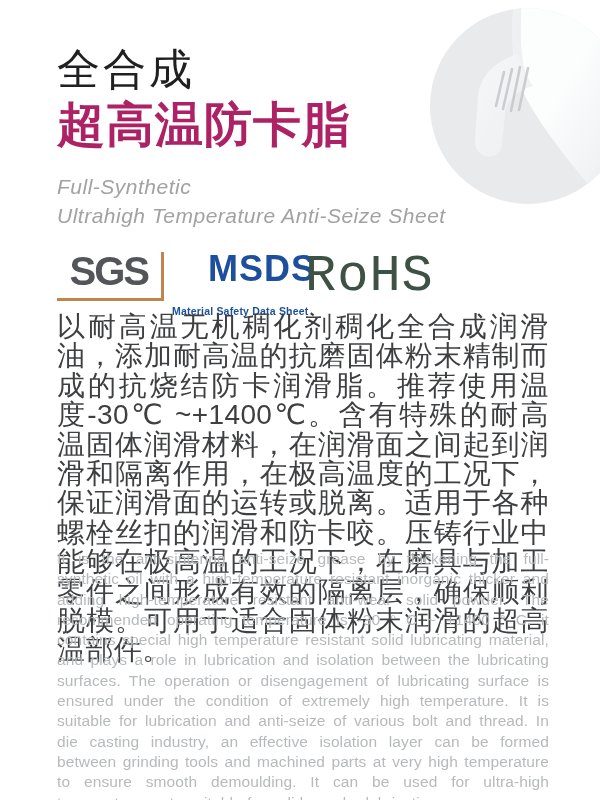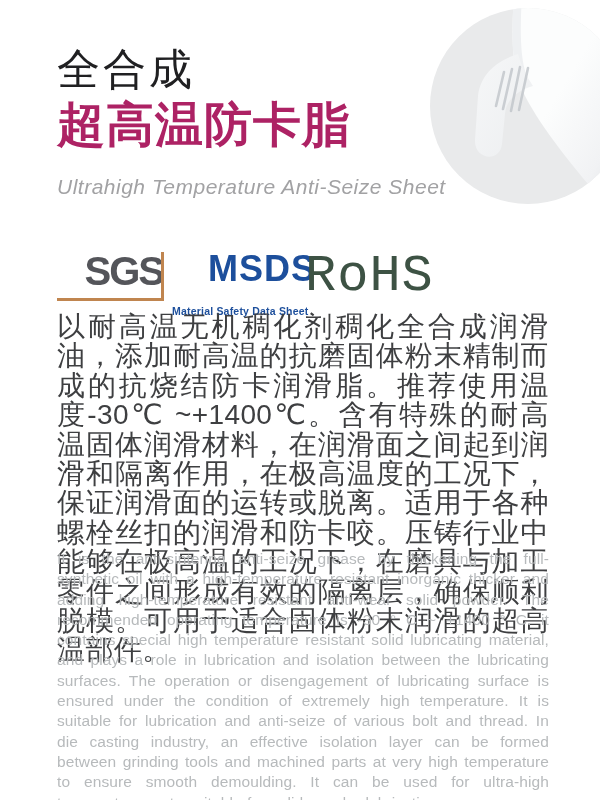--- a/index.html
+++ b/index.html
@@ -41,21 +41,21 @@
     font-size:21px;line-height:29px;
     font-style:italic;font-weight:500;
     color:var(--subtitle-gray);letter-spacing:0.5px;
   }
   
   .certs{position:absolute;left:0;top:249px;width:600px;height:60px;}
   .cert-sgs{
     position:absolute;left:57px;top:0;width:107px;height:56px;
   }
   .cert-sgs .sgs-text{
-    position:absolute;right:1px;top:2px;
+    position:absolute;right:16px;top:2px;
     font-size:40px;font-weight:700;color:var(--sgs-gray);
     letter-spacing:-2px;line-height:1;
   }
   .cert-sgs .sgs-underline{
     position:absolute;left:0;right:2px;bottom:4px;height:3px;
     background:var(--sgs-accent-orange);
   }
   .cert-sgs .sgs-vline{
     position:absolute;right:0;top:3px;bottom:4px;width:3px;
     background:var(--sgs-accent-orange);
@@ -125,20 +125,21 @@
           <line x1="98" y1="60" x2="89" y2="102"></line>
         </g>
       </g>
     </svg>
   </div>
 
   <h1 class="title-cn" style="margin:0;">全合成</h1>
   <h2 class="title-highlight" style="margin:0;">超高温防卡脂</h2>
 
   <div class="subtitle">
+    <div>Full-Synthetic</div>
     <div>Ultrahigh Temperature Anti-Seize Sheet</div>
   </div>
 
   <div class="certs">
     <div class="cert-sgs">
       <span class="sgs-text">SGS</span>
       <span class="sgs-underline"></span>
       <span class="sgs-vline"></span>
     </div>
     <div class="cert-msds">

